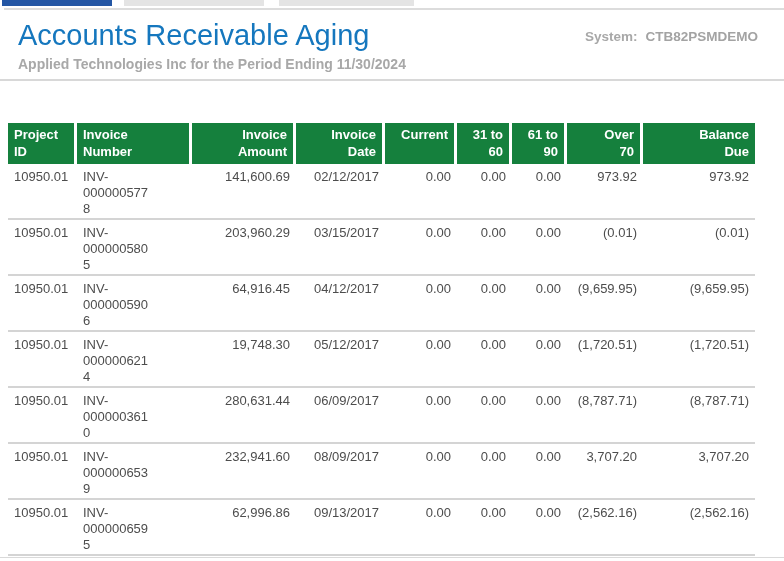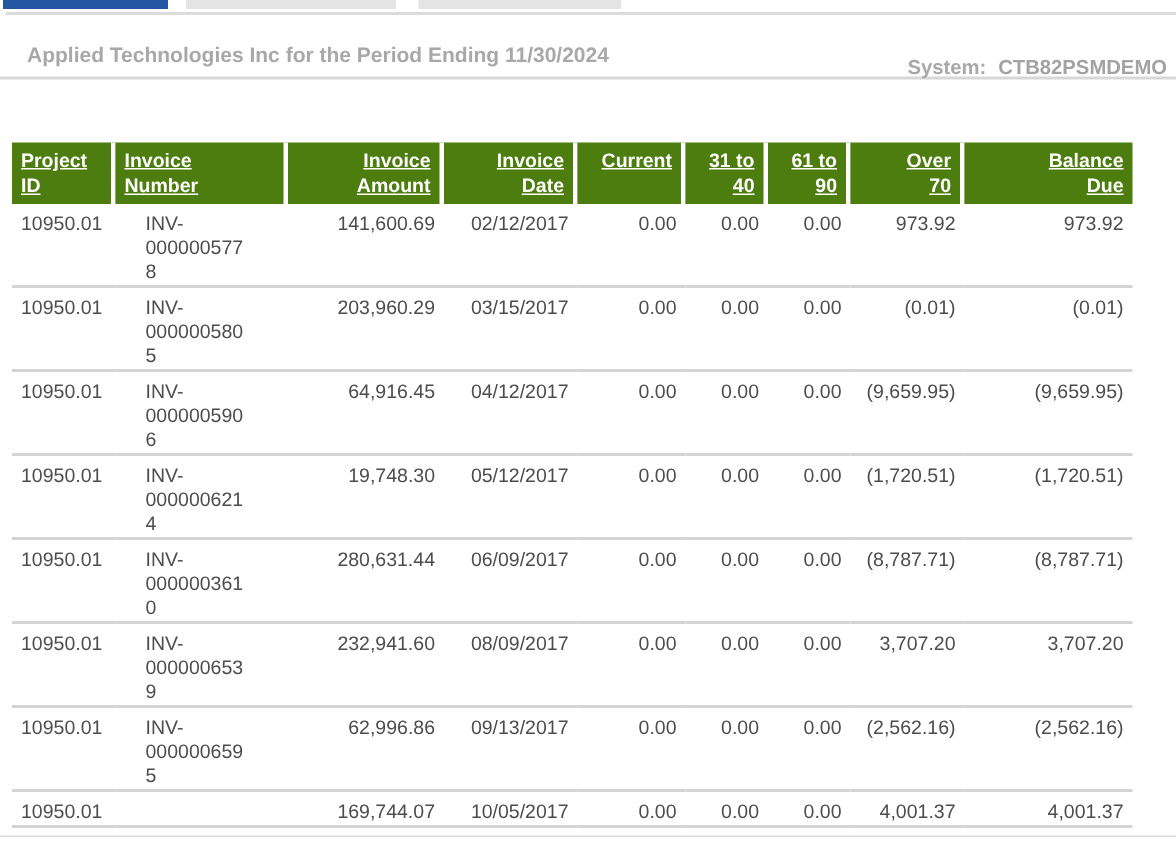--- a/index.html
+++ b/index.html
@@ -27,67 +27,66 @@
     margin-top: 10px;
     font-size: 29px;
     line-height: 30px;
     font-weight: 500;
     color: #1577be;
     letter-spacing: 0px;
   }
   .system-line {
     position: absolute;
     top: 9px;
-    right: 6px;
+    right: 26px;
     font-size: 13.5px;
     font-weight: bold;
     color: #a8a8a8;
   }
   .system-line .system-value { margin-left: 8px; color: #a3a3a3; }
   .subtitle {
-    margin-top: 18px;
+    margin-top: 6px;
     font-size: 14px;
     font-weight: bold;
     color: #a8a8a8;
   }
   .divider { margin-top: 7px; height: 2px; background: #d8d8d8; }
 
   
   .report-table {
     margin: 42px 0 0 8px;
     width: 747px;
     border-collapse: separate;
     border-spacing: 0;
     table-layout: fixed;
   }
   .report-table th {
-    background: #4d7c0f;
+    background: #15803d;
     color: #ffffff;
     font-size: 13px;
     font-weight: bold;
     line-height: 17px;
     padding: 3px 6px 4px 6px;
     vertical-align: top;
     white-space: pre-line;
     border-right: 3px solid #ffffff;
     height: 41px;
-    text-decoration: underline;
   }
   .report-table th:last-child { border-right: none; }
   .report-table td {
     font-size: 13px;
     line-height: 16px;
     color: #4d4d4d;
     padding: 5px 6px 1px 6px;
     vertical-align: top;
     border-bottom: 2px solid #d4d4d4;
   }
   .al { text-align: left; }
   .ar { text-align: right; }
-  .wrap-narrow { display: inline-block; max-width: 72px; word-wrap: break-word; margin-left: 14px; }
+  .wrap-narrow { display: inline-block; max-width: 72px; word-wrap: break-word; }
 
   
   .bottom-mask {
     position: absolute;
     left: 0; right: 0;
     top: 557px;
     height: 4px;
     background: #ffffff;
     border-top: 1px solid #d9d9d9;
   }
@@ -101,20 +100,21 @@
     <div class="tab active"></div>
     <div class="tab inactive1"></div>
     <div class="tab inactive2"></div>
     <div class="strip-line"></div>
   </div>
 
   <div class="report-header">
     <div class="system-line">
       <span>System:</span><span class="system-value">CTB82PSMDEMO</span>
     </div>
+    <div class="title">Accounts Receivable Aging</div>
     <div class="subtitle">Applied Technologies Inc for the Period Ending 11/30/2024</div>
   </div>
   <div class="divider"></div>
 
   <table class="report-table">
     <colgroup>
       <col style="width:69px">
         <col style="width:115px">
         <col style="width:104px">
       <col style="width:89px">
@@ -129,21 +129,21 @@
           <th class="al">Project
 ID</th>
           <th class="al">Invoice
 Number</th>
           <th class="ar">Invoice
 Amount</th>
           <th class="ar">Invoice
 Date</th>
           <th class="ar">Current</th>
           <th class="ar">31 to
-40</th>
+60</th>
           <th class="ar">61 to
 90</th>
           <th class="ar">Over
 70</th>
           <th class="ar">Balance
 Due</th>
         </tr>
     </thead>
     <tbody id="table-body">
         <tr>

